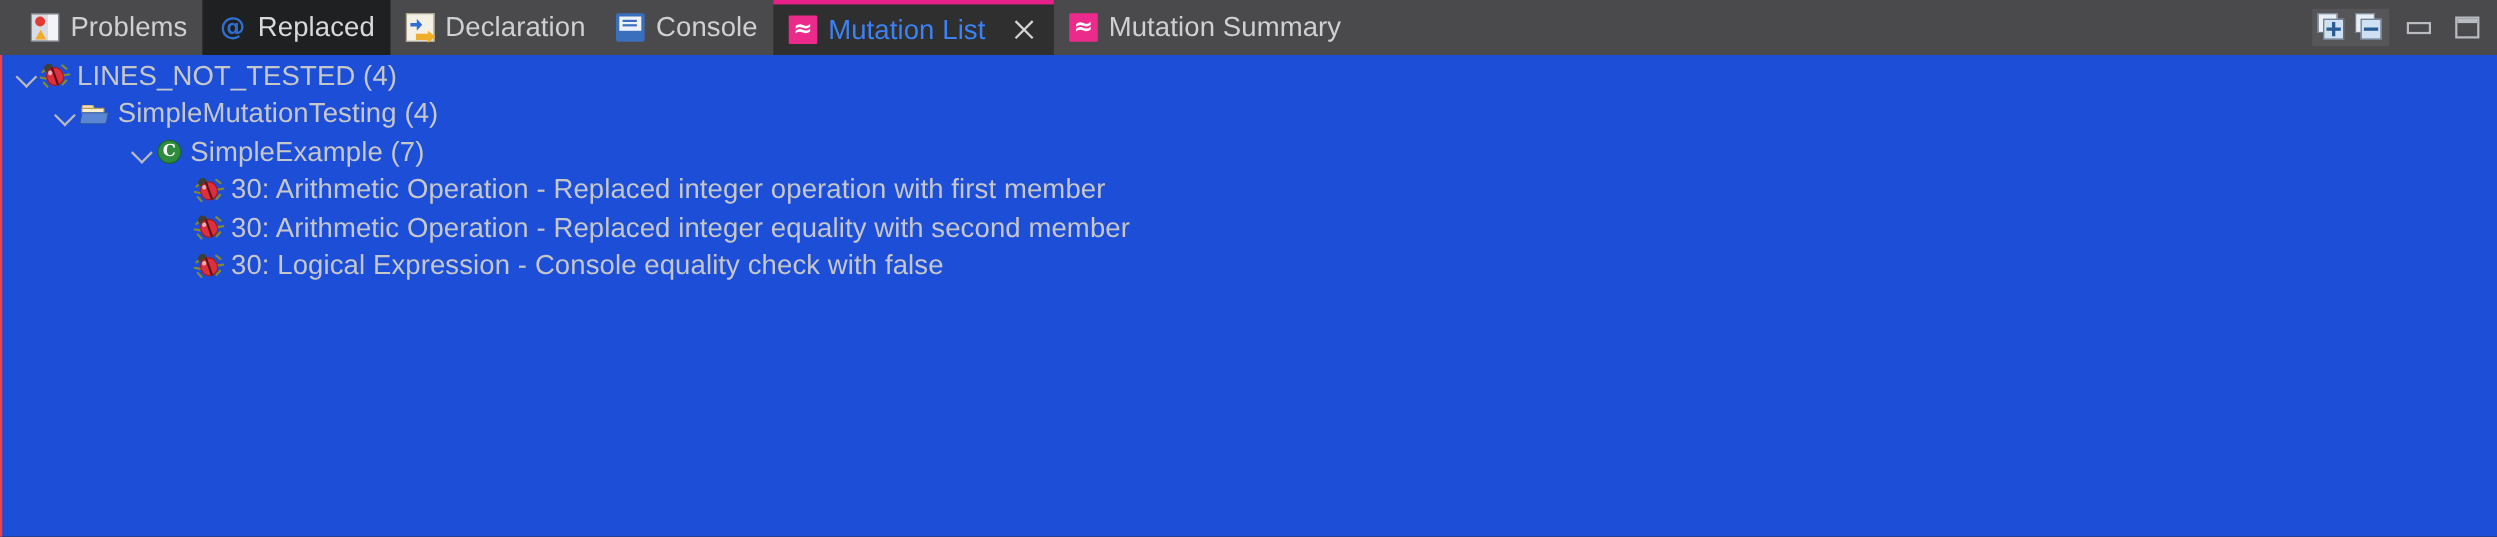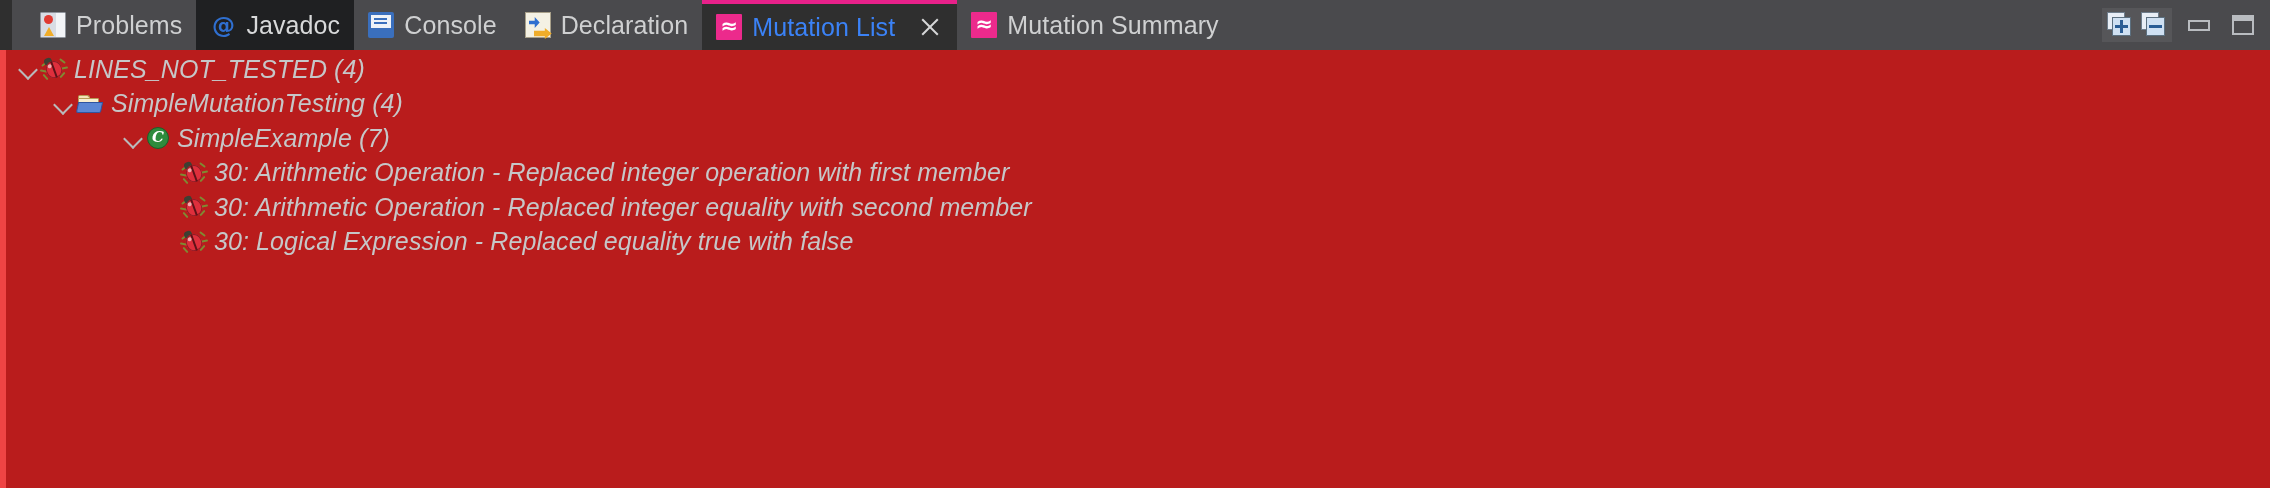--- a/index.html
+++ b/index.html
@@ -25,21 +25,20 @@
 
   
   .tab-bar {
     position: relative;
     height: 50px;
     background: #4a4a4d;
     display: flex;
     align-items: flex-end;
     box-sizing: border-box;
     padding-left: 14px;
-    margin-left: 12px;
   }
 
   .tab {
     display: flex;
     align-items: center;
     gap: 10px;
     padding: 0 14px;
     height: 50px;
     box-sizing: border-box;
     cursor: default;
@@ -268,27 +267,26 @@
     content: "";
     position: absolute;
     left: 0; top: 0;
     width: 100%; height: 4px;
     background: #b9bcc0;
   }
 
   
   .tree {
     position: relative;
-    background: #b91c1c;
-    border-left: 6px solid #ef4444;
+    background: #1d4ed8;
+    border-left: 2px solid #ef4444;
     box-sizing: border-box;
     height: 438px;
     padding-top: 2px;
     overflow: hidden;
-    font-style: italic;
   }
   .row {
     display: flex;
     align-items: center;
     height: 34.5px;
     white-space: nowrap;
     cursor: default;
   }
   .row .label {
     font-size: 25px;
@@ -464,29 +462,29 @@
 <div class="view-window">
 
   <div class="tab-bar">
     <div id="tabs-container" style="display:flex;align-items:stretch;">
         <div class="tab">
           <span class="ticon icon-problems"></span>
           <span class="tab-label">Problems</span>
         </div>
         <div class="tab hovered">
           <span class="ticon icon-javadoc">@</span>
-          <span class="tab-label">Javadoc</span>
+          <span class="tab-label">Replaced</span>
+        </div>
+        <div class="tab">
+          <span class="ticon icon-declaration"></span>
+          <span class="tab-label">Declaration</span>
         </div>
         <div class="tab">
           <span class="ticon icon-console"></span>
           <span class="tab-label">Console</span>
-        </div>
-        <div class="tab">
-          <span class="ticon icon-declaration"></span>
-          <span class="tab-label">Declaration</span>
         </div>
         <div class="tab active">
           <span class="ticon icon-mutation">≈</span>
           <span class="tab-label">Mutation List</span>
           <span class="tab-close"></span>
         </div>
         <div class="tab">
           <span class="ticon icon-mutation">≈</span>
           <span class="tab-label">Mutation Summary</span>
         </div>
@@ -591,18 +589,18 @@
               <i></i>
               <i></i>
               <i></i>
               <i></i>
               <i></i>
               <i></i>
             </span>
             <span class="head"></span>
             <span class="body"></span>
           </span>
-          <span class="label">30: Logical Expression - Replaced equality true with false</span>
+          <span class="label">30: Logical Expression - Console equality check with false</span>
         </div>
       </div>
   </div>
 
 </div>
 
 </body></html>

